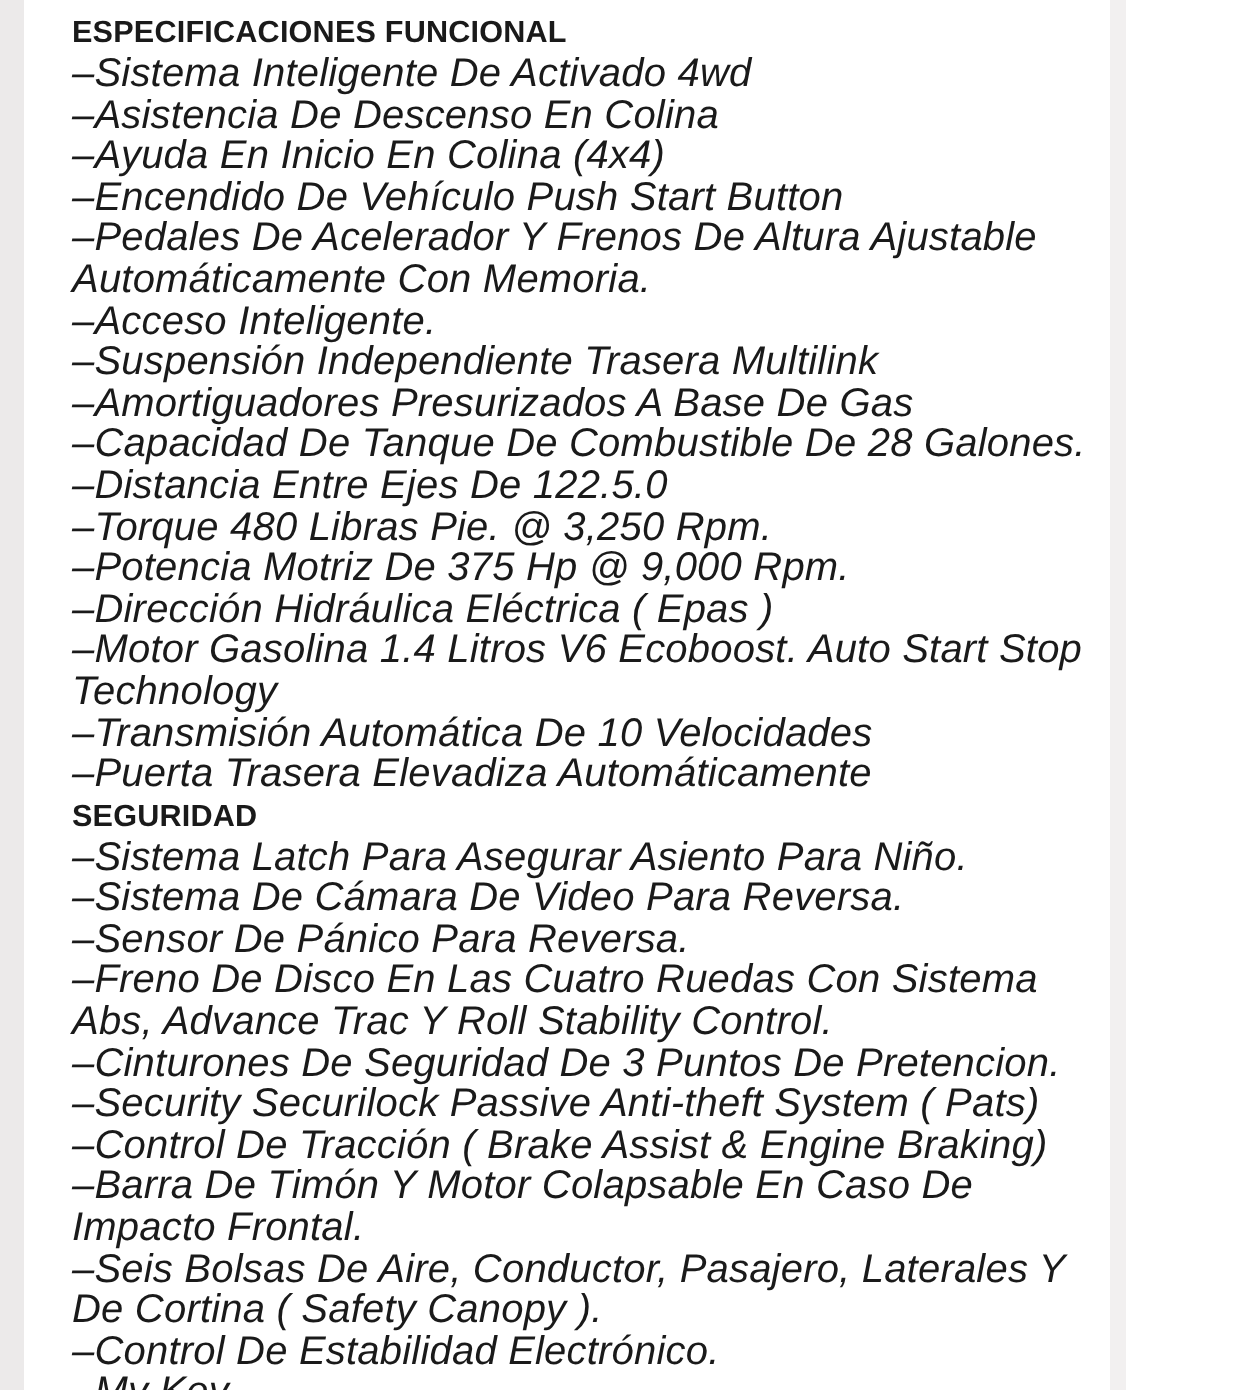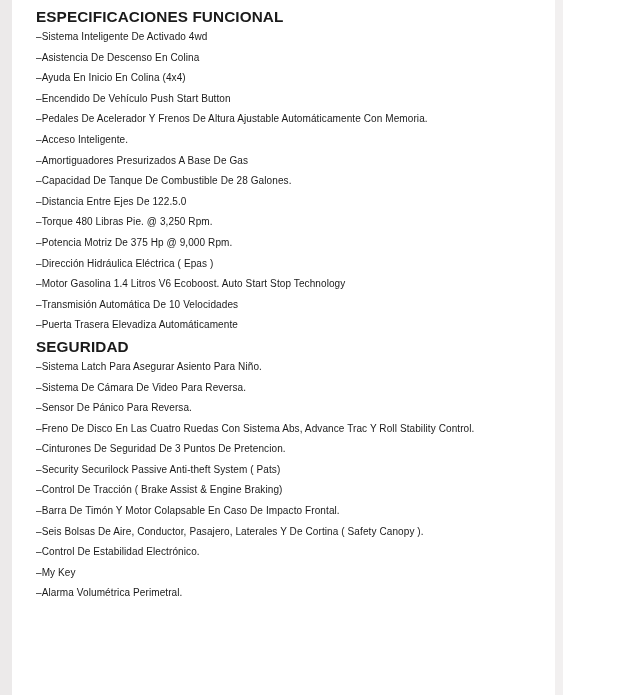--- a/index.html
+++ b/index.html
@@ -44,40 +44,42 @@
     line-height: 20.6px;
     letter-spacing: 0.1px;
   }
   .section-head {
     font-weight: bold;
     font-size: 15.3px;
     line-height: 21px;
     white-space: pre-wrap;
   }
   .line {
-    font-size: 10px;
+    font-size: 20px;
     line-height: 20.6px;
     white-space: pre-wrap;
     word-wrap: break-word;
+    font-style: italic;
   }
 </style>
 </head>
 <body>
 
 <div id="page">
   <div class="edge-left"></div>
   <div class="edge-right"></div>
   <div class="doc" id="doc-body">
       <div class="section-head">ESPECIFICACIONES FUNCIONAL</div>
       <div class="line">–Sistema Inteligente De Activado 4wd</div>
       <div class="line">–Asistencia De Descenso En Colina</div>
       <div class="line">–Ayuda En Inicio En Colina (4x4)</div>
       <div class="line">–Encendido De Vehículo Push Start Button</div>
       <div class="line">–Pedales De Acelerador Y Frenos De Altura Ajustable Automáticamente Con Memoria.</div>
       <div class="line">–Acceso Inteligente.</div>
+      <div class="line">–Suspensión Independiente Trasera Multilink</div>
       <div class="line">–Amortiguadores Presurizados A Base De Gas</div>
       <div class="line">–Capacidad De Tanque De Combustible De 28 Galones.</div>
       <div class="line">–Distancia Entre Ejes De 122.5.0</div>
       <div class="line">–Torque 480 Libras Pie. @ 3,250 Rpm.</div>
       <div class="line">–Potencia Motriz De 375 Hp @ 9,000 Rpm.</div>
       <div class="line">–Dirección Hidráulica Eléctrica ( Epas )</div>
       <div class="line">–Motor Gasolina 1.4 Litros V6 Ecoboost. Auto Start Stop Technology</div>
       <div class="line">–Transmisión Automática De 10 Velocidades</div>
       <div class="line">–Puerta Trasera Elevadiza Automáticamente</div>
       <div class="section-head">SEGURIDAD</div>

